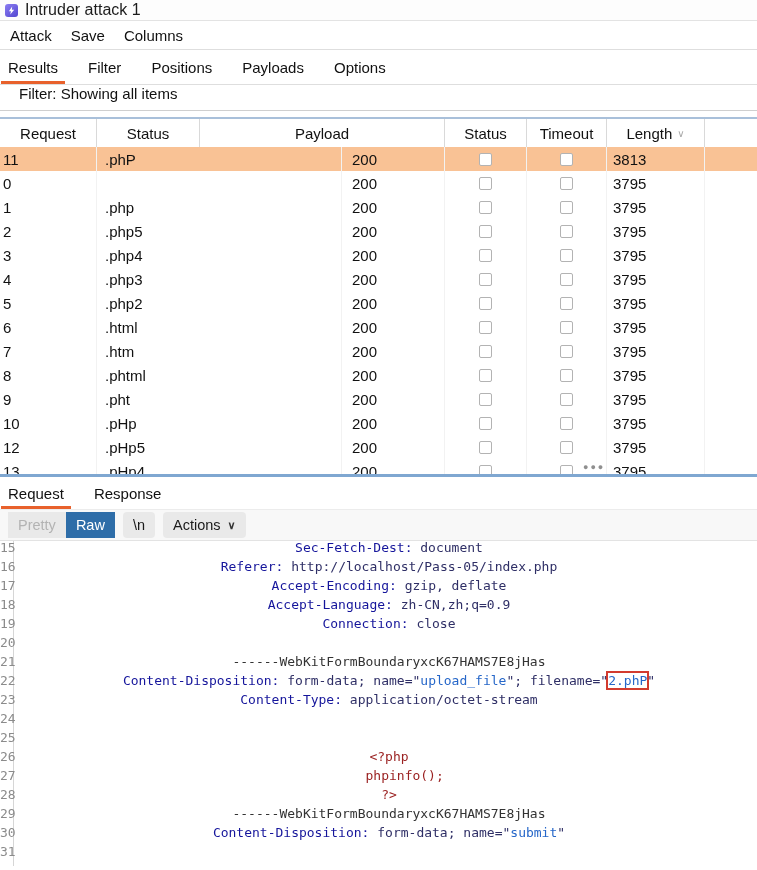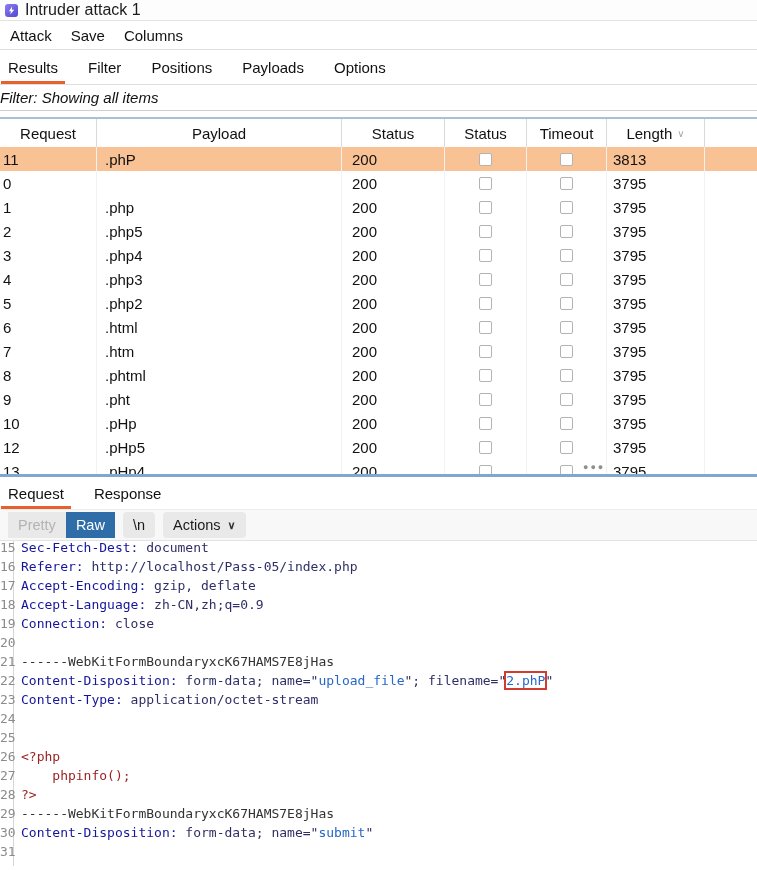--- a/index.html
+++ b/index.html
@@ -28,21 +28,21 @@
   .tabbar { display:flex; align-items:stretch; padding-left:1px;
     border-bottom:1px solid #dedede; background:#fff; }
   .tabbar.main { height:35px; }
   .tabbar.msg  { height:33px; border-bottom:1px solid #ececec; }
   .tab { display:flex; align-items:center; padding:3px 7px 0 7px; margin-right:16px;
     font-size:15px; border-bottom:3px solid transparent; cursor:default; }
   .tab.active { border-bottom-color:var(--accent); }
 
   
   .filterbar { height:26px; border-bottom:1px solid #cfcfcf; display:flex;
-    align-items:center; padding-left:0; font-size:15px;font-style:italic; }
+    padding-left:19px; font-size:15px; }
 
   
   .table-section { margin-top:6px; border-top:2px solid #a9c0da; }
   .thead { display:flex; height:28px; font-size:15px; background:#fff; }
   .th { display:flex; align-items:center; justify-content:center; height:100%;
     border-right:1px solid #d9d9d9; }
   .sort-ic { color:#a9a9a9; font-size:10px; margin-left:5px; }
   .c0{width:97px;} .c1{width:245px;} .c2{width:103px;} .c3{width:82px;}
   .c4{width:80px;} .c5{width:98px;} .c6{flex:1; border-right:none;}
   .tbody { height:327px; overflow:hidden; }
@@ -74,21 +74,21 @@
   .btn-plain { background:#e9e9e9; color:#1a1a1a; border-radius:4px; }
   .chev { margin-left:7px; font-size:11px; font-weight:bold; color:#333; }
 
   
   .editor { height:325px; display:flex; overflow:hidden; background:#fff;
     font-family:"DejaVu Sans Mono","Liberation Mono",monospace; font-size:13px; }
   .gutter { width:14px; flex:none; border-right:1px solid #d6d6d6;
     text-align:right; padding-right:8px; color:#8b8b8b; margin-top:-3px; }
   .gutter .ln { height:19px; line-height:19px; }
   .code { flex:1; margin-top:-3px; padding-left:7px; }
-  .code .line { height:19px; line-height:19px; white-space:pre; }
+  .code .line { height:19px; line-height:19px; white-space:pre;text-align:center; }
   .hname { color:#15159b; }
   .hval  { color:#2f2f66; }
   .plain { color:#333333; }
   .str   { color:#2667c9; }
   .php   { color:#9b2222; }
   .marked { outline:2px solid var(--marker-red); }
 </style>
 </head>
 <body>
 
@@ -127,25 +127,25 @@
 
 <div class="filterbar">
   <span>Filter: Showing all items</span>
 </div>
 
 <div class="table-section">
   <div class="thead">
       <div class="th c0">
         <span>Request</span>
       </div>
+      <div class="th c2">
+        <span>Status</span>
+      </div>
       <div class="th c1">
         <span>Payload</span>
-      </div>
-      <div class="th c2">
-        <span>Status</span>
       </div>
       <div class="th c3">
         <span>Status</span>
       </div>
       <div class="th c4">
         <span>Timeout</span>
       </div>
       <div class="th c5">
         <span>Length</span>
         <span class="sort-ic">∨</span>

